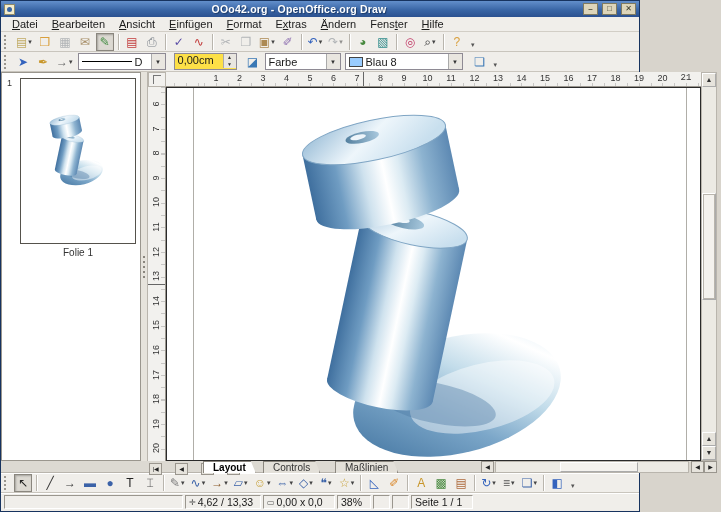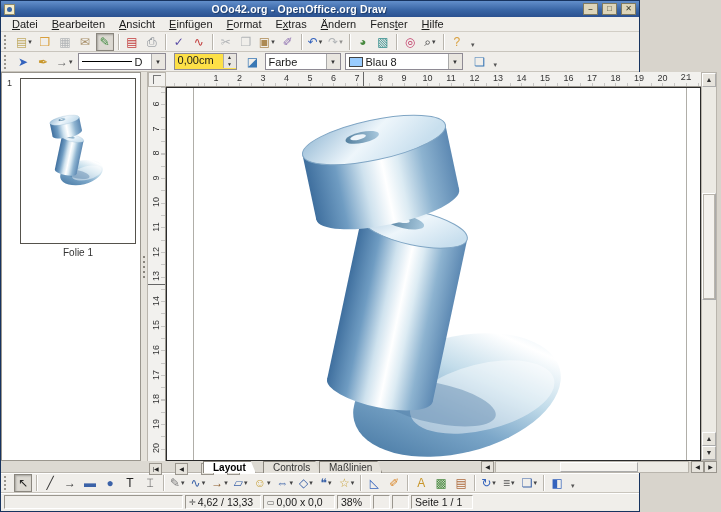--- a/index.html
+++ b/index.html
@@ -373,21 +373,21 @@
 
   <div class="tabrow">
     <span style="position:absolute;left:148px;top:0"><span class="tnav" style="left: 0px; position: relative; display: inline-block;">|◀</span><span class="tnav" style="left: 13px; position: relative; display: inline-block;">◀</span><span class="tnav" style="left: 26px; position: relative; display: inline-block;">▶</span><span class="tnav" style="left: 39px; position: relative; display: inline-block;">▶|</span></span>
     <span></span>
     <span class="tnav" style="left:480px">◀</span>
     <span class="hscroll-track">
       <span class="hthumb"></span>
     </span>
     <span class="tnav" style="left:690px">◀</span>
     <span class="tnav" style="left:703px">▶</span>
-  <span class="tab active" style="left: 202px;">Layout</span><span class="tab" style="left: 262px;">Controls</span><span class="tab" style="left: 318px;">Maßlinien</span></div>
+  <span class="tab active" style="left: 202px;">Layout</span><span class="tab" style="left: 262px;">Controls</span><span class="tab" style="left: 334px;">Maßlinien</span></div>
 
   <div class="toolbar" style="border-top:1px solid #fff">
     <span class="grip"></span>
     <span style="display:flex;align-items:center">
         <span class="tbtn pressed">
           <span class="icon" style="color: rgb(34, 34, 34);">↖</span>
         </span>
         <span class="tsep"></span>
         <span class="tbtn">
           <span class="icon" style="color: rgb(51, 51, 51);">╱</span>

